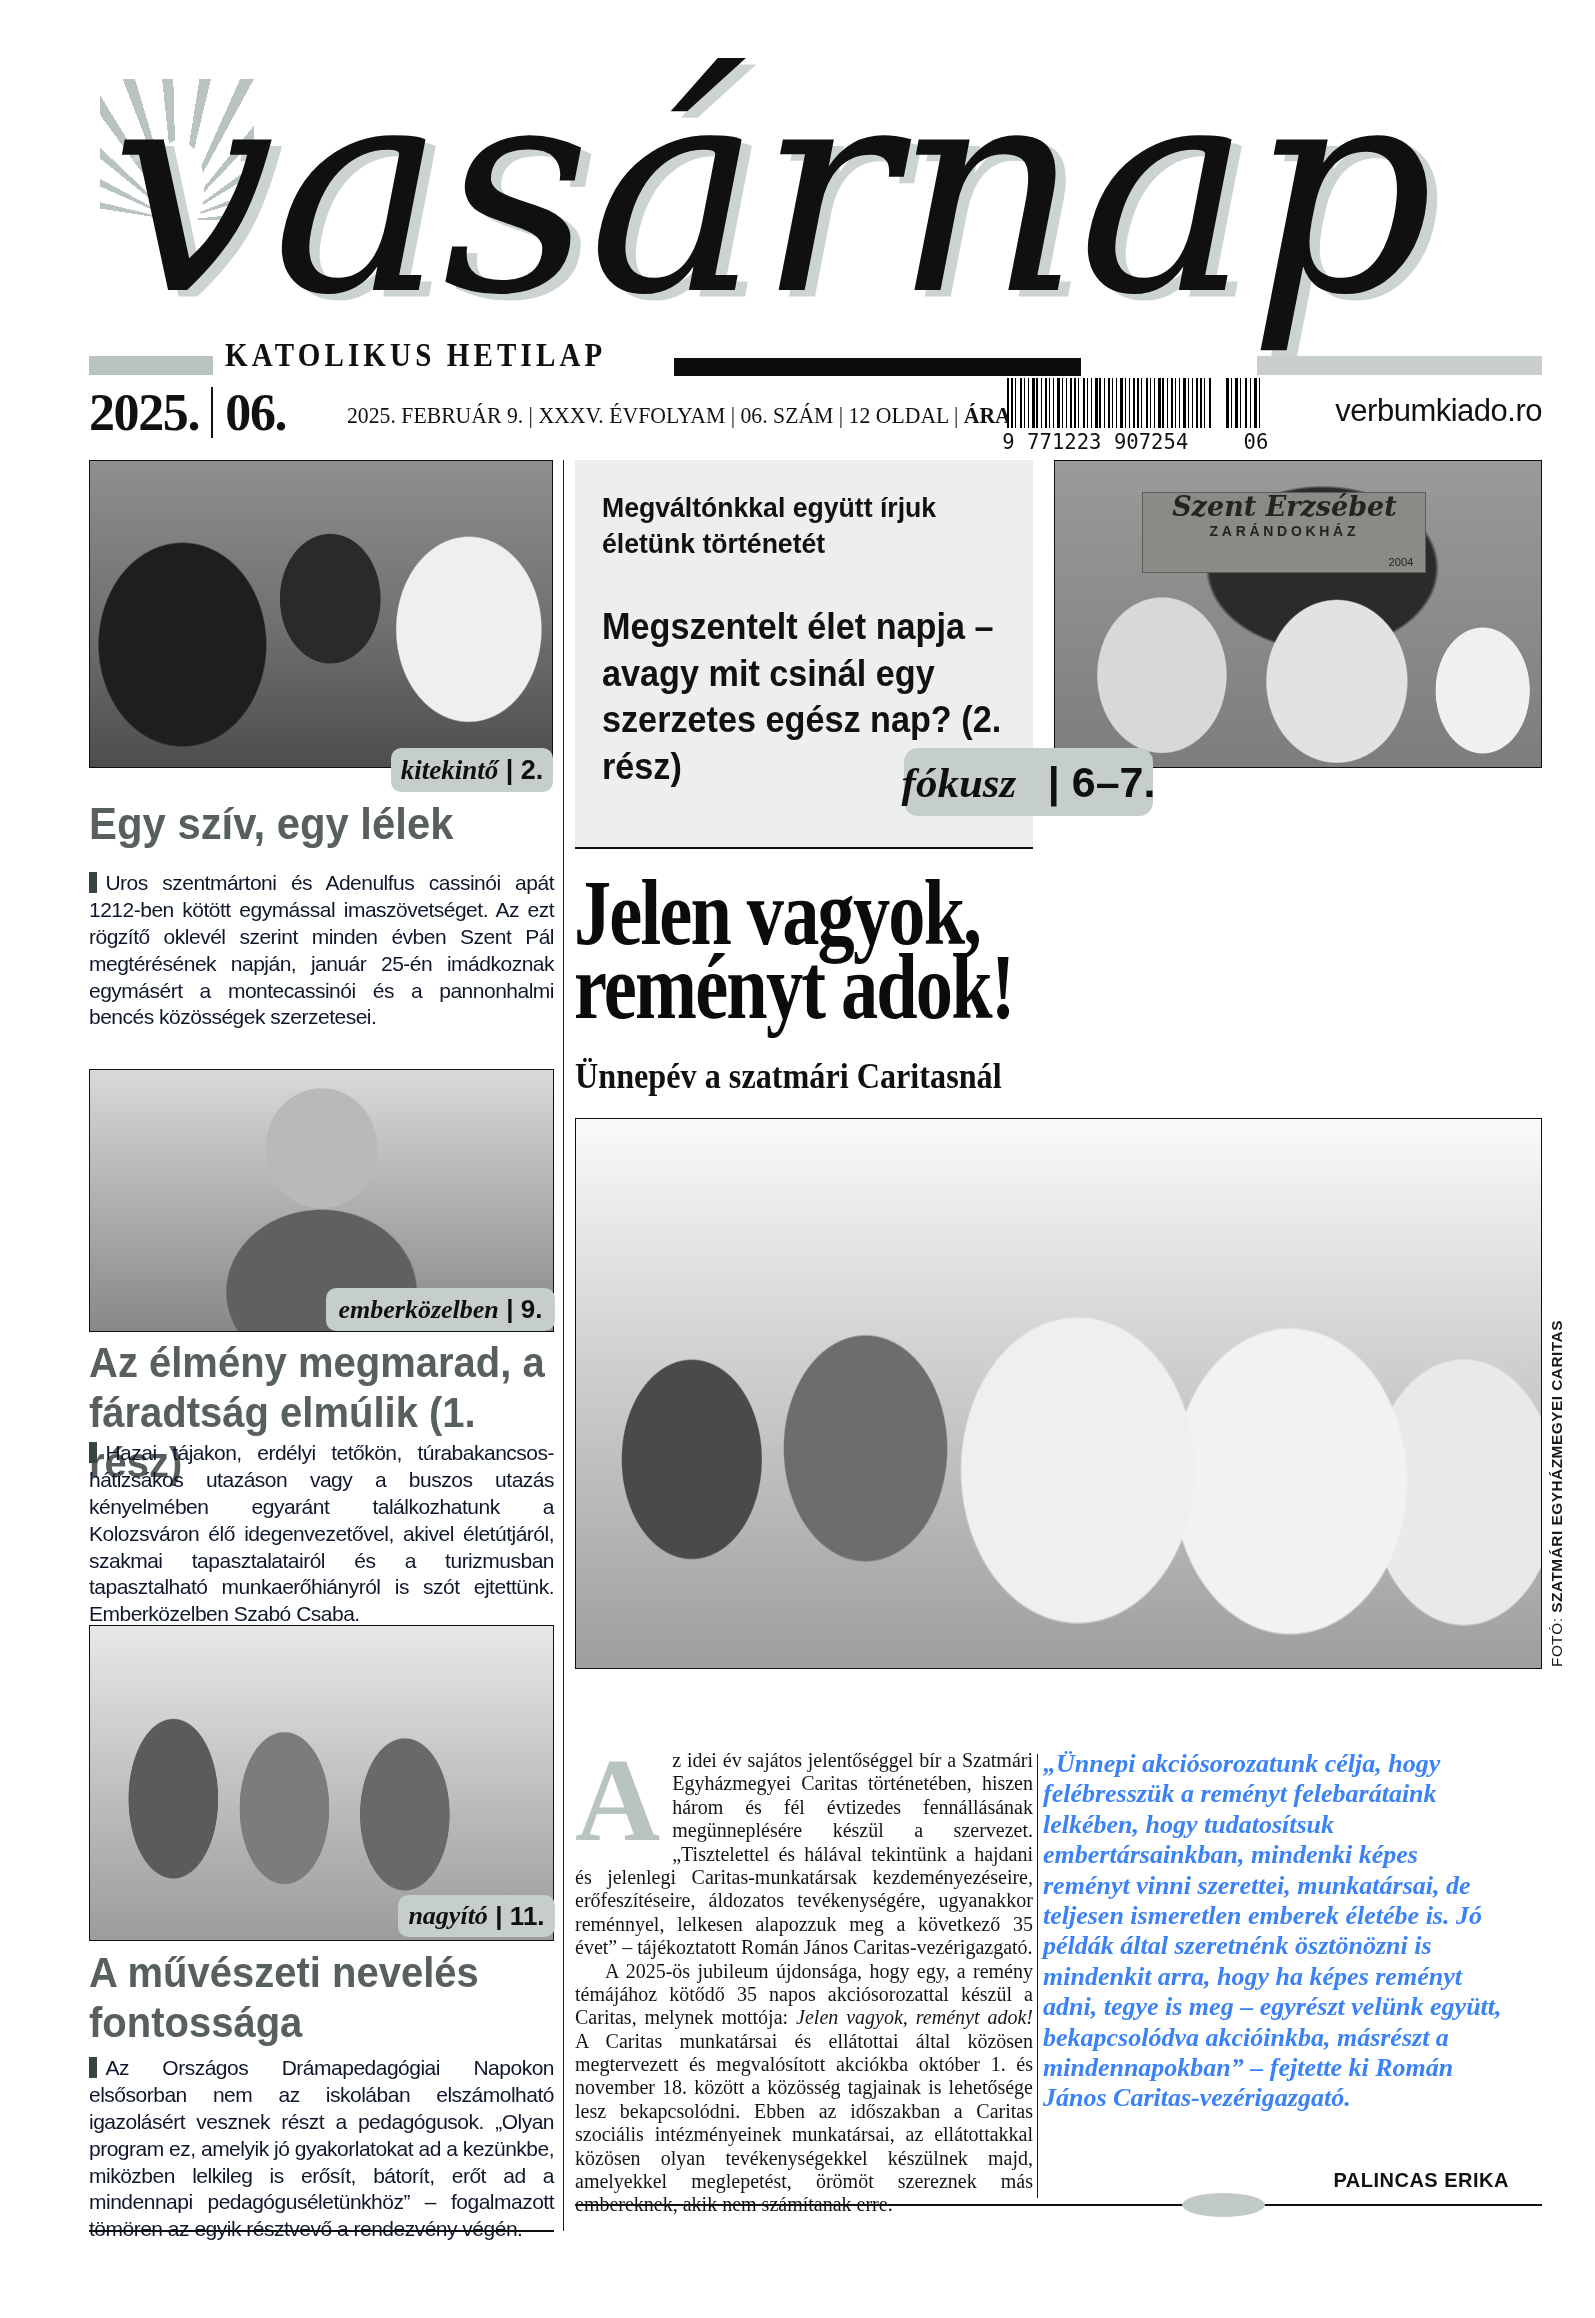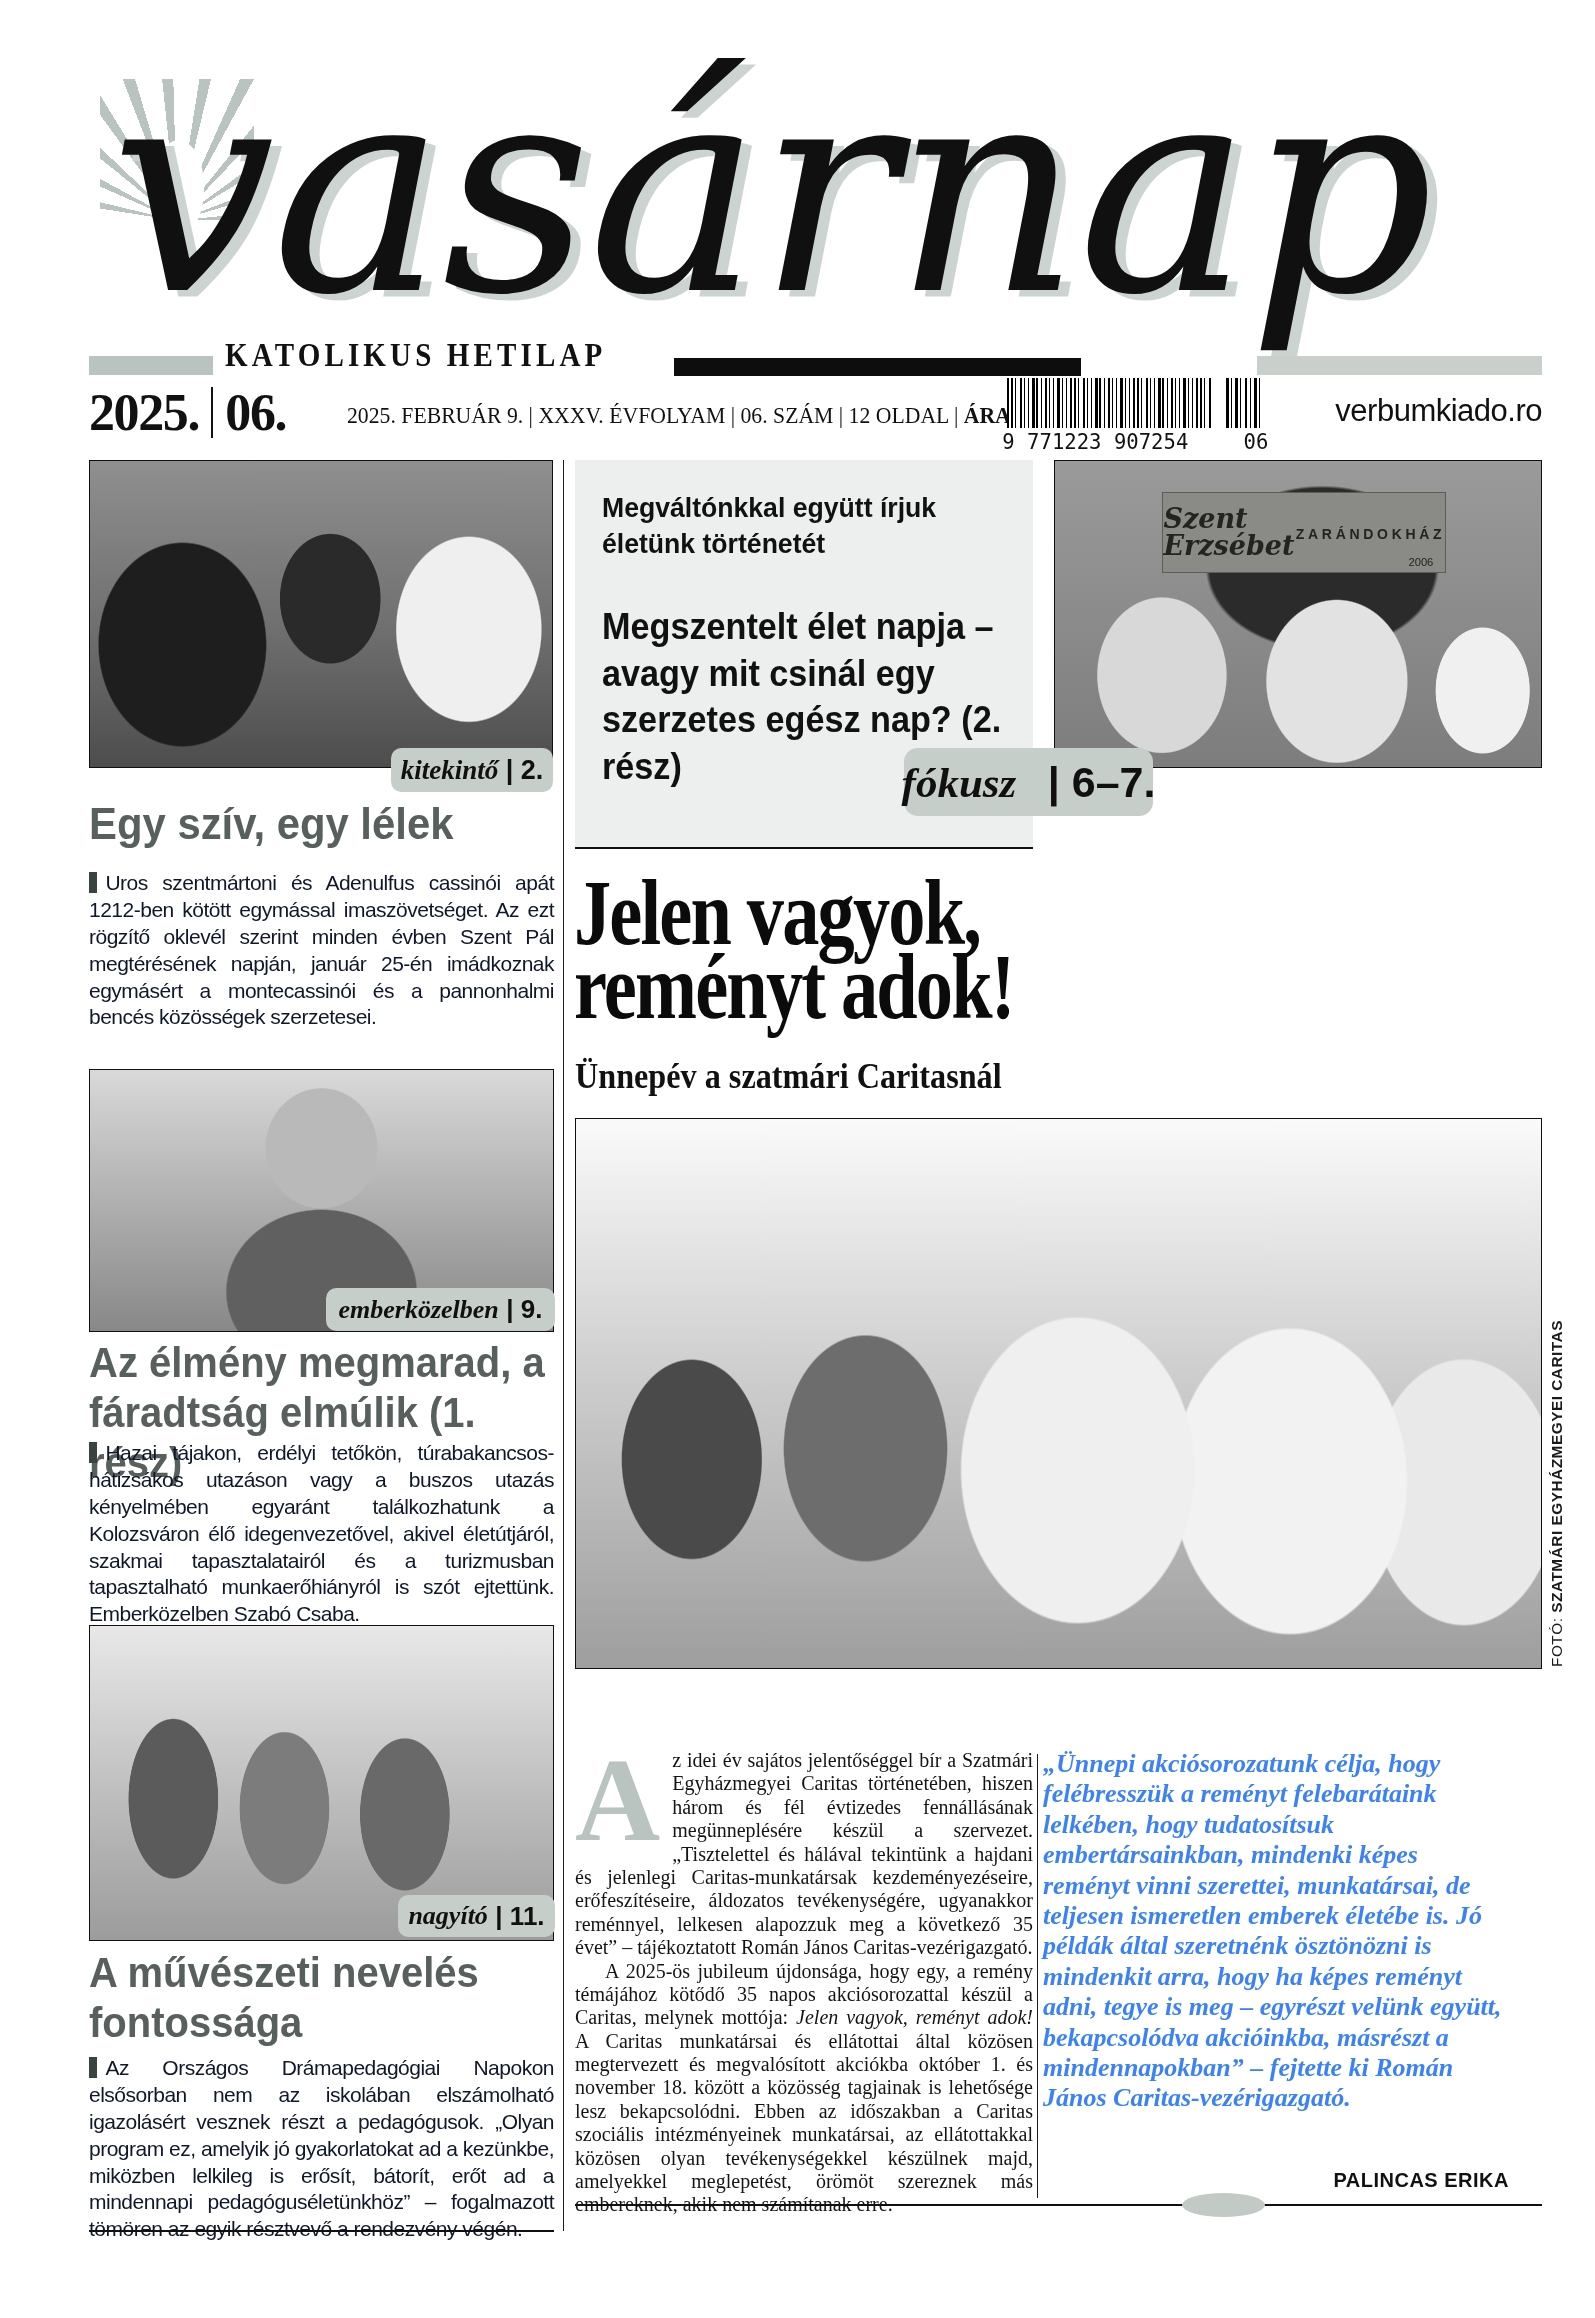--- a/index.html
+++ b/index.html
@@ -48,21 +48,21 @@
                 radial-gradient(ellipse 26% 50% at 82% 55%,#efefef 0 60%,rgba(0,0,0,0) 61%),
                 radial-gradient(ellipse 18% 35% at 52% 45%,#2a2a2a 0 60%,rgba(0,0,0,0) 61%),
                 linear-gradient(180deg,#8f8f8f,#6f6f6f 55%,#4d4d4d);}
   .ph-women{left:1054px;top:460px;width:488px;height:308px;
      background:radial-gradient(ellipse 22% 42% at 22% 70%,#d8d8d8 0 60%,rgba(0,0,0,0) 61%),
                 radial-gradient(ellipse 24% 44% at 58% 72%,#e2e2e2 0 60%,rgba(0,0,0,0) 61%),
                 radial-gradient(ellipse 16% 34% at 88% 75%,#f0f0f0 0 60%,rgba(0,0,0,0) 61%),
                 radial-gradient(ellipse 40% 45% at 55% 35%,#2b2b2b 0 58%,rgba(0,0,0,0) 60%),
                 linear-gradient(180deg,#9a9a9a,#7d7d7d);}
   .ph-sign{position:absolute;left:18%;top:10%;width:58%;height:26%;background:#8a8a86;border:1.4px solid #5d5d58;
-     display:flex;flex-direction:row;align-items:center;justify-content:space-between;color:#23231f;margin-left:20px;}
+     display:flex;flex-direction:column;align-items:center;justify-content:flex-start;color:#23231f;}
   .ph-sign .s1{font-family:"DejaVu Serif",serif;font-style:italic;font-weight:bold;font-size:27px;line-height:1;}
   .ph-sign .s2{font-size:14px;font-weight:bold;letter-spacing:3.7px;margin-top:3.7px;}
   .ph-sign .s3{position:absolute;right:12px;bottom:3.7px;font-size:11.2px;}
   .ph-man{left:89px;top:1069px;width:465px;height:263px;
      background:radial-gradient(ellipse 20% 38% at 50% 30%,#b9b9b9 0 60%,rgba(0,0,0,0) 61%),
                 radial-gradient(ellipse 34% 52% at 50% 85%,#606060 0 60%,rgba(0,0,0,0) 61%),
                 linear-gradient(180deg,#d9d9d9,#a8a8a8 60%,#888);}
   .ph-drama{left:89px;top:1625px;width:465px;height:316px;
      background:radial-gradient(ellipse 16% 42% at 18% 55%,#5b5b5b 0 60%,rgba(0,0,0,0) 61%),
                 radial-gradient(ellipse 16% 40% at 42% 58%,#7c7c7c 0 60%,rgba(0,0,0,0) 61%),
@@ -166,21 +166,21 @@
 
   <div class="graybox">
     <div class="gb-kicker">Megváltónkkal együtt írjuk életünk történetét</div>
     <div class="gb-title">Megszentelt élet napja – avagy mit csinál egy szerzetes egész nap? (2. rész)</div>
   </div>
 
   <div class="photo ph-women">
     <div class="ph-sign">
       <div class="s1">Szent Erzsébet</div>
       <div class="s2">ZARÁNDOKHÁZ</div>
-      <div class="s3">2006</div>
+      <div class="s3">2004</div>
     </div>
   </div>
 
   <div class="badge bg-kitekinto">
     <span class="lbl">kitekintő</span>
     <span class="pg">| 2.</span>
   </div>
   <div class="badge bg-fokusz">
     <span class="lbl">fókusz</span>
     <span class="pg">| 6–7.</span>

